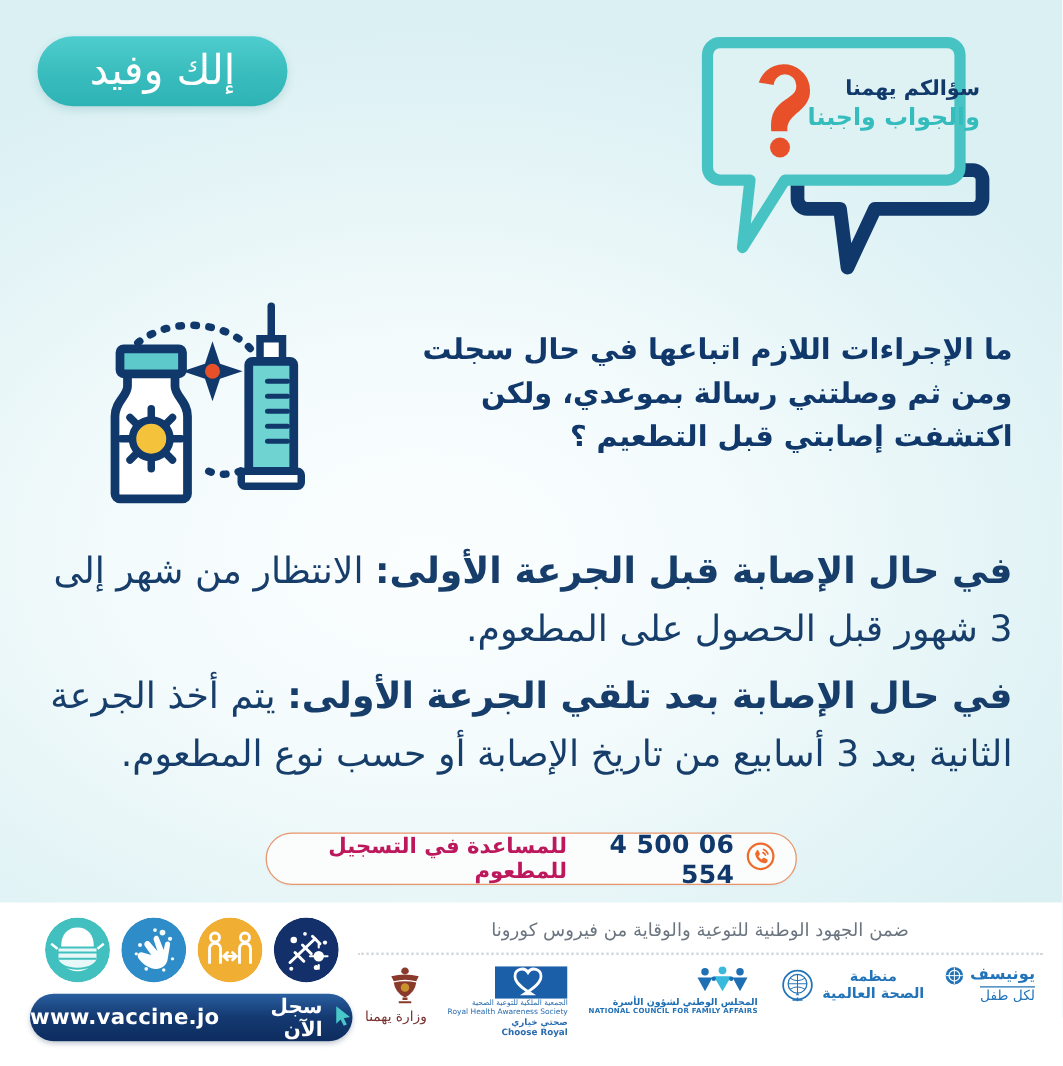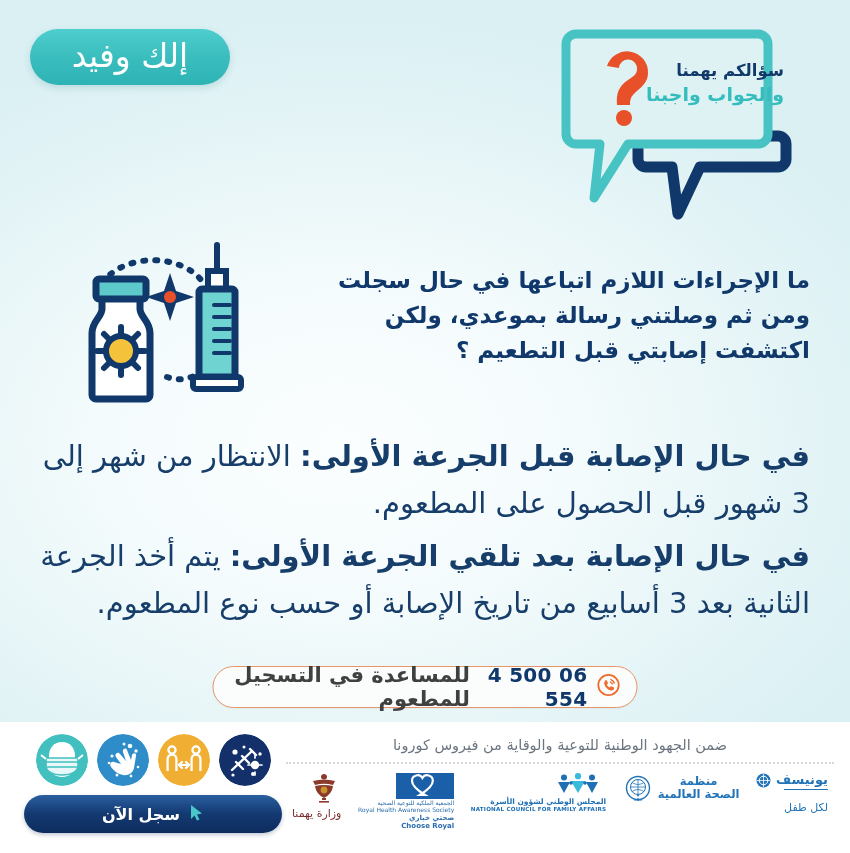--- a/index.html
+++ b/index.html
@@ -50,21 +50,21 @@
   #body-copy p{margin:0 0 6px 0;}
   #body-copy .lead{font-weight:bold;}
   
   #helpline{
     position:absolute;left:50%;transform:translateX(-50%);top:666px;
     height:40px;padding:0 16px 0 14px;border-radius:21px;
     border:1.6px solid #e9956a;background:#fbfdfd;
     display:flex;align-items:center;gap:9px;
     box-shadow:0 1px 2px rgba(0,0,0,.04);
   }
-  #helpline .hl-label{color:#404040;font-size:21px;font-weight:bold;}
+  #helpline .hl-label{color:#be185d;font-size:17px;font-weight:bold;}
   #helpline .hl-number{color:#10386b;font-size:20px;font-weight:bold;letter-spacing:.3px;}
   
   #footer{
     position:absolute;left:0;bottom:0;width:850px;height:131px;background:#ffffff;
   }
   #footer-left{position:absolute;left:24px;top:12px;width:258px;}
   #prevention-icons{display:flex;gap:9px;justify-content:center;}
   .pv-icon{width:52px;height:52px;border-radius:50%;display:block;}
   #register-pill{
     margin-top:9px;height:38px;border-radius:19px;
@@ -83,21 +83,21 @@
   }
   #partner-logos{
     display:flex;align-items:flex-start;justify-content:space-between;
     padding:0 6px;
   }
   .partner{display:flex;flex-direction:column;align-items:flex-start;}
   .partner-row{display:flex;align-items:center;gap:5px;}
   .p-name{color:#2273b8;font-weight:bold;line-height:1.15;text-align:right;}
   .p-sub{color:#2273b8;line-height:1.15;text-align:right;}
   .unicef-name{font-size:13px;}
-  .unicef-sub{font-size:11px;border-top:1px solid #2273b8;padding-top:12px;margin-top:1px;letter-spacing:1px;}
+  .unicef-sub{font-size:11px;border-top:1px solid #2273b8;padding-top:1px;margin-top:1px;letter-spacing:1px;}
   .who-name{font-size:11.5px;text-align:center;}
   .ncfa-ar{font-size:7.5px;color:#1e6fb4;font-weight:bold;letter-spacing:.2px;}
   .ncfa-en{font-size:5.6px;color:#1e6fb4;font-weight:bold;letter-spacing:.2px;}
   .rhas-ar{font-size:6px;color:#2a6cae;text-align:center;line-height:1.25;}
   .rhas-en{font-size:7px;color:#2a6cae;text-align:center;font-weight:bold;line-height:1.2;}
   .moh-ar{font-size:11px;color:#7a2f2f;margin-top:2px;}
 </style>
 </head>
 <body>
 
@@ -264,20 +264,21 @@
 
       </div>
 
       <div id="register-pill">
         <span>
           <svg width="15" height="17" viewBox="0 0 15 17">
             <path d="M2 1 L13 9.5 L8 10.5 L10.5 15.5 L8 16.5 L5.5 11.5 L2 15 Z" fill="#49c7c8"></path>
           </svg>
         </span>
         <span class="rp-ar">سجل الآن</span>
+        <span class="rp-url">www.vaccine.jo</span>
       </div>
     </div>
 
     <div id="footer-right">
       <div id="campaign-note">ضمن الجهود الوطنية للتوعية والوقاية من فيروس كورونا</div>
       <div id="footer-divider"></div>
 
       <div id="partner-logos">
 
         <div class="partner">

